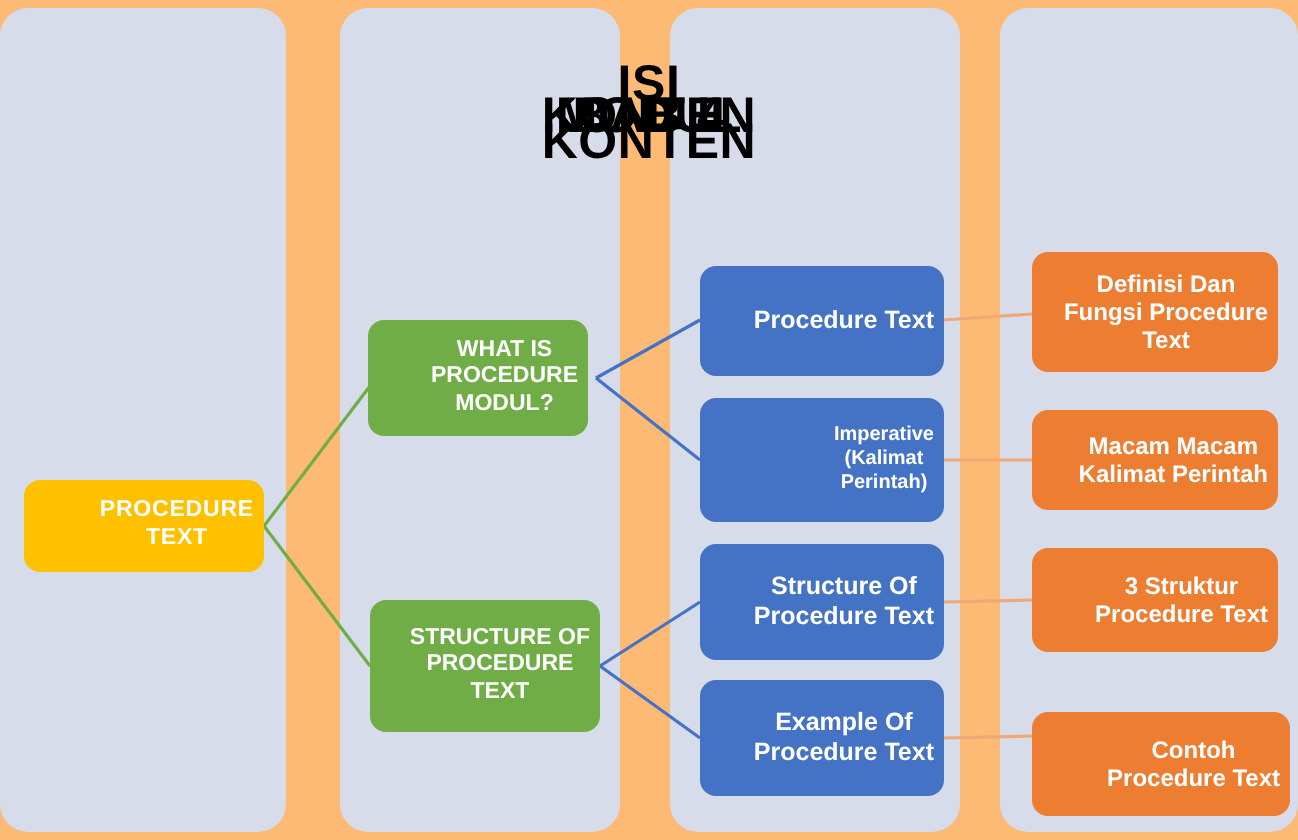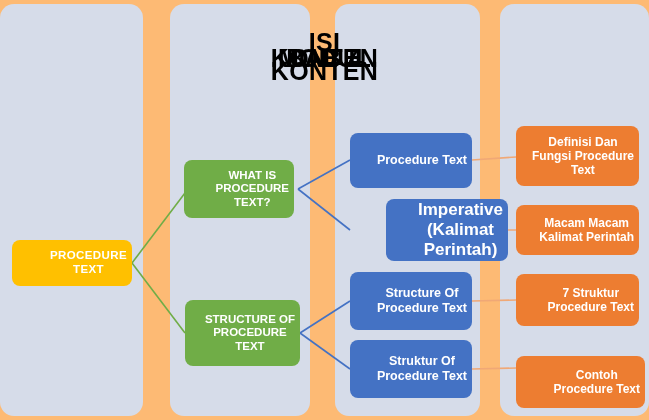--- a/index.html
+++ b/index.html
@@ -73,21 +73,21 @@
     left: 184px; top: 160px; width: 110px; height: 58px; font-size: 11.5px;
   }
   #node-structure-of {
     left: 185px; top: 300px; width: 115px; height: 66px; font-size: 11.5px;
   }
   
   #node-procedure-text-2 {
     left: 350px; top: 133px; width: 122px; height: 55px; font-size: 12.5px;
   }
   #node-imperative {
-    left: 350px; top: 199px; width: 122px; height: 62px; font-size: 17px; margin-left: 36px;
+    left: 350px; top: 199px; width: 122px; height: 62px; font-size: 10px;
   }
   #node-structure {
     left: 350px; top: 272px; width: 122px; height: 58px; font-size: 12.5px;
   }
   #node-example {
     left: 350px; top: 340px; width: 122px; height: 58px; font-size: 12.5px;
   }
   
   #node-definisi {
     left: 516px; top: 126px; width: 123px; height: 60px; font-size: 12px;
@@ -149,21 +149,21 @@
     <div>
       <div>PROCEDURE</div>
       <div>TEXT</div>
     </div>
   </div>
 
   <div class="node green" id="node-what-is">
     <div>
       <div>WHAT IS</div>
       <div>PROCEDURE</div>
-      <div>TEXT?</div>
+      <div>MODUL?</div>
     </div>
   </div>
   <div class="node green" id="node-structure-of">
     <div>
       <div>STRUCTURE OF</div>
       <div>PROCEDURE</div>
       <div>TEXT</div>
     </div>
   </div>
 
@@ -180,41 +180,41 @@
     </div>
   </div>
   <div class="node blue" id="node-structure">
     <div>
       <div>Structure Of</div>
       <div>Procedure Text</div>
     </div>
   </div>
   <div class="node blue" id="node-example">
     <div>
-      <div>Struktur Of</div>
+      <div>Example Of</div>
       <div>Procedure Text</div>
     </div>
   </div>
 
   <div class="node orange" id="node-definisi">
     <div>
       <div>Definisi Dan</div>
       <div>Fungsi Procedure</div>
       <div>Text</div>
     </div>
   </div>
   <div class="node orange" id="node-macam">
     <div>
       <div>Macam Macam</div>
       <div>Kalimat Perintah</div>
     </div>
   </div>
   <div class="node orange" id="node-struktur">
     <div>
-      <div>7 Struktur</div>
+      <div>3 Struktur</div>
       <div>Procedure Text</div>
     </div>
   </div>
   <div class="node orange" id="node-contoh">
     <div>
       <div>Contoh</div>
       <div>Procedure Text</div>
     </div>
   </div>
 

